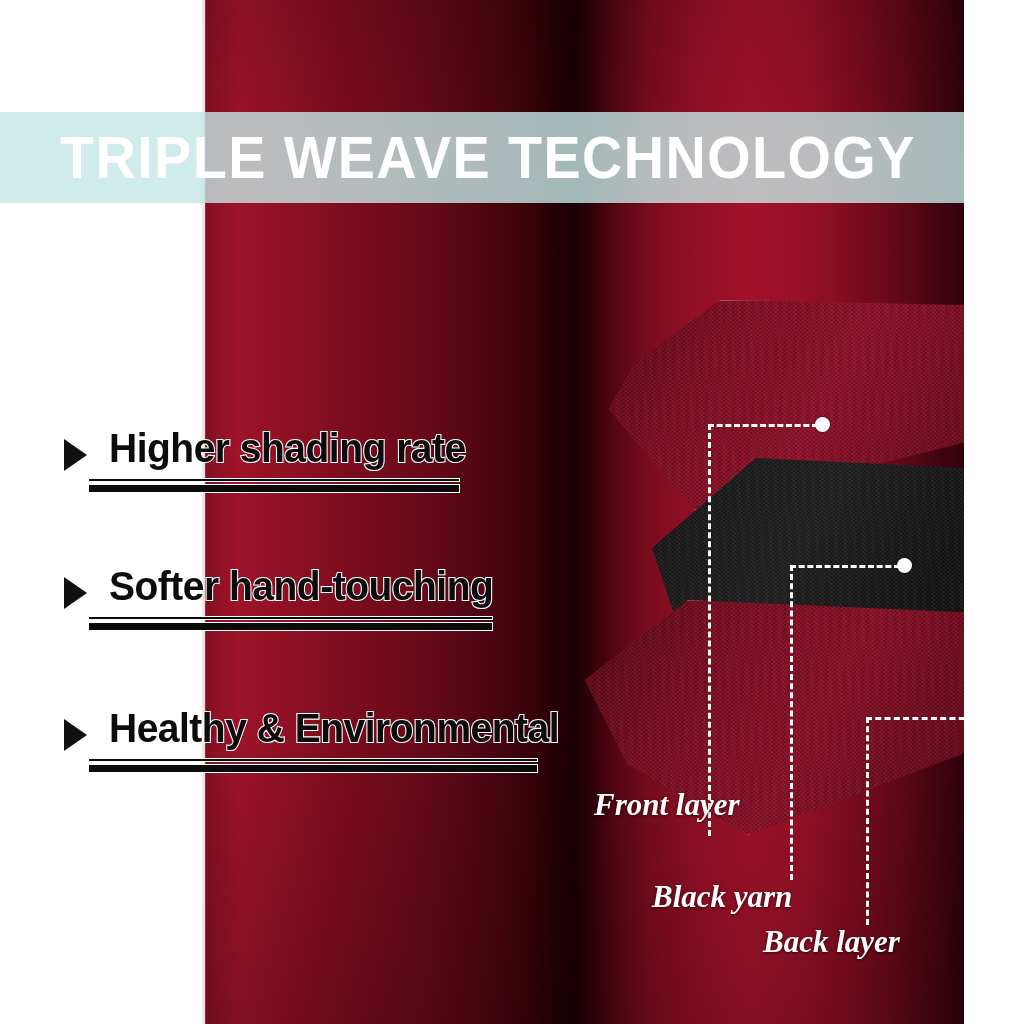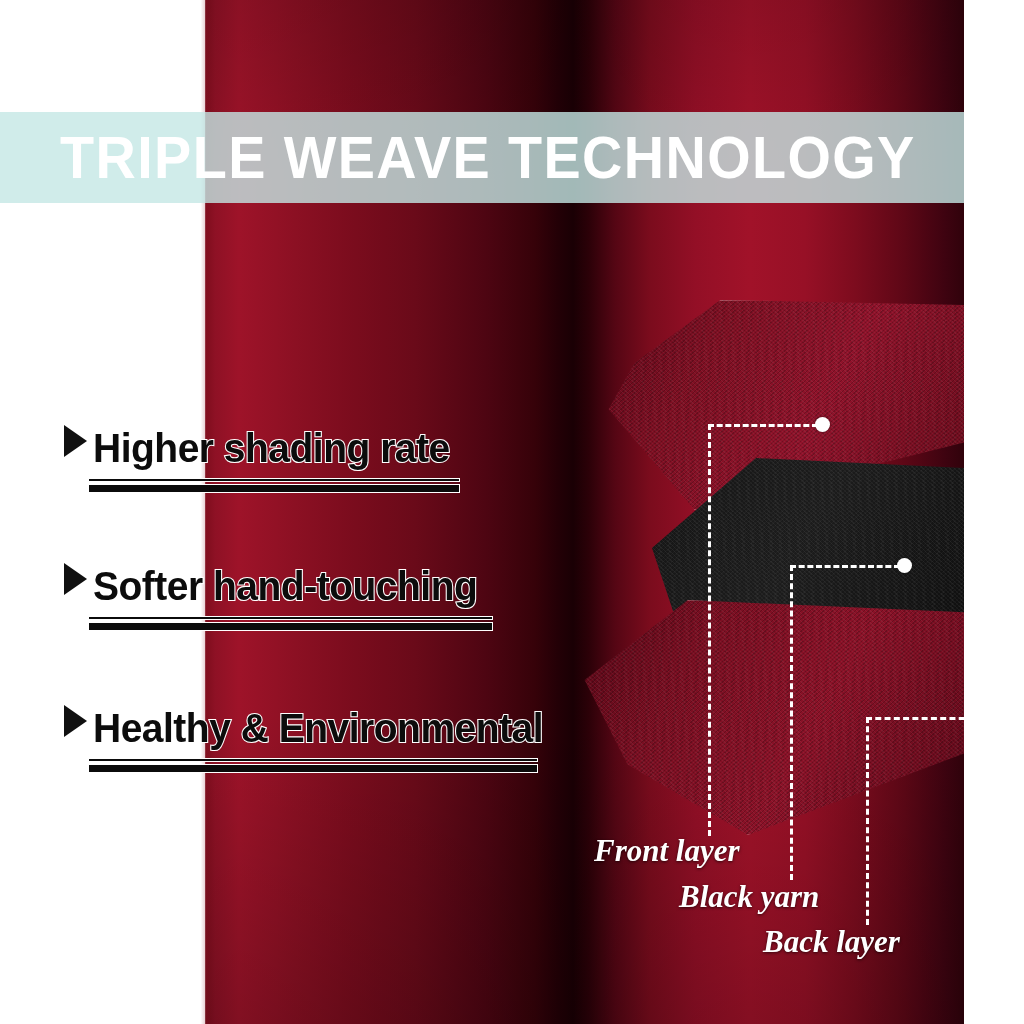--- a/index.html
+++ b/index.html
@@ -51,21 +51,21 @@
     background:rgba(196,231,229,0.80);}
   .banner-title{position:absolute;left:60px;top:112px;width:964px;height:91px;
     display:flex;align-items:center;
     color:#ffffff;font-family:"Liberation Sans",sans-serif;
     font-size:60px;font-weight:700;letter-spacing:1.5px;
     transform:scaleX(0.93);transform-origin:left center;
     white-space:nowrap;line-height:1;}
 
   
   .feature{position:absolute;left:64px;}
-  .f-row{display:flex;align-items:flex-start;height:46px;}
+  .f-row{display:flex;align-items:flex-end;height:46px;gap:16px;}
   .tri{width:0;height:0;border-left:23px solid #101010;
     border-top:16px solid transparent;border-bottom:16px solid transparent;
     filter:drop-shadow(0 0 1.2px #fff) drop-shadow(0 0 1.2px #fff);
     margin-right:6px;flex:0 0 auto;}
   .f-text{font-family:"Liberation Sans",sans-serif;font-weight:700;
     font-size:41px;line-height:46px;white-space:nowrap;color:#0c0c0c;
     letter-spacing:-0.5px;transform:scaleX(0.95);transform-origin:left center;
     -webkit-text-stroke:2.2px #ffffff;paint-order:stroke fill;}
   .bars{margin-left:24px;margin-top:7px;}
   .bar{background:#0b0b0b;border:1.4px solid #ffffff;box-sizing:content-box;}
@@ -155,25 +155,25 @@
 
   <div class="diagram">
     <div class="sheet sheet-top"></div>
     <div class="sheet sheet-black"></div>
     <div class="sheet sheet-bottom"></div>
   </div>
 
   <div class="dot" style="left:815px;top:417px;"></div>
   <div class="dash-h" style="left:708px;top:424px;width:110px;"></div>
   <div class="dash-v" style="left:708px;top:424px;height:412px;"></div>
-  <div class="layer-label" style="left:594px;top:833px;font-style:italic;">Front layer</div>
+  <div class="layer-label" style="left:594px;top:787px;font-style:italic;">Front layer</div>
 
   <div class="dot" style="left:897px;top:558px;"></div>
   <div class="dash-h" style="left:790px;top:565px;width:110px;"></div>
   <div class="dash-v" style="left:790px;top:565px;height:315px;"></div>
-  <div class="layer-label" style="left:679px;top:879px;">Black yarn</div>
+  <div class="layer-label" style="left:652px;top:879px;">Black yarn</div>
 
   <div class="dot" style="left:971px;top:710px;"></div>
   <div class="dash-h" style="left:866px;top:717px;width:108px;"></div>
   <div class="dash-v" style="left:866px;top:717px;height:208px;"></div>
   <div class="layer-label" style="left:763px;top:924px;font-style:italic;">Back layer</div>
 
 </div>
 
 </body></html>

